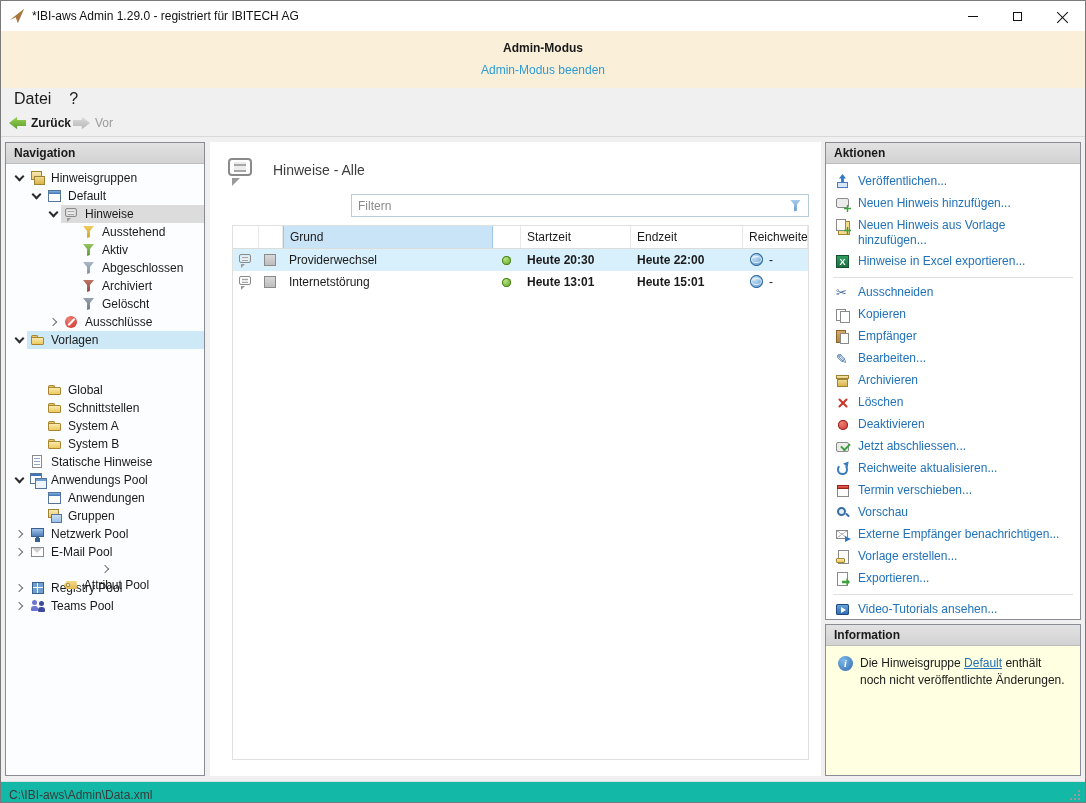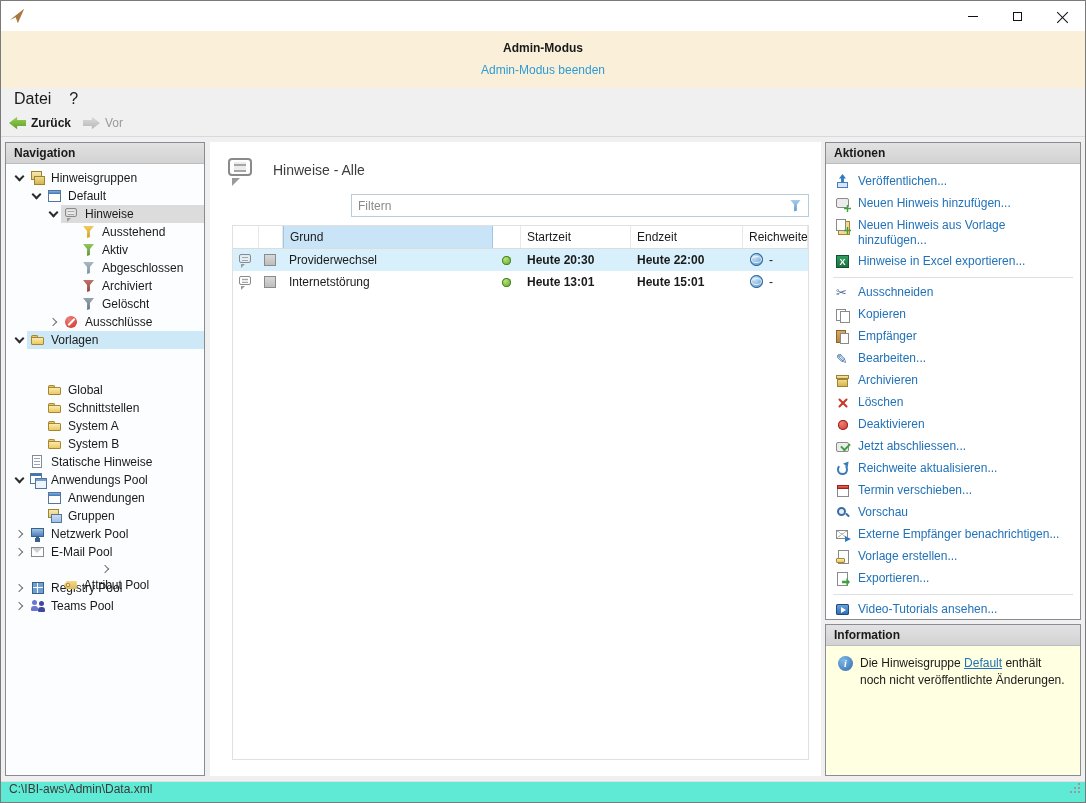--- a/index.html
+++ b/index.html
@@ -20,21 +20,21 @@
   .wc-close::after{transform:rotate(-45deg);}
 
   
   .banner{height:57px;background:#faf0da;text-align:center;padding-top:10px;flex:0 0 auto;}
   .banner-title{font-size:12px;font-weight:bold;color:#1a1a1a;margin-bottom:5px;}
   .banner-link{font-size:12px;color:#2e9bd6;text-decoration:none;}
 
   
   .menubar{height:22px;background:#f0f0f0;display:flex;align-items:center;padding:0 4px;flex:0 0 auto;}
   .menu-item{font-size:16px;color:#1a1a1a;padding:3px 9px;}
-  .toolbar{height:27px;background:#f0f0f0;border-bottom:1px solid #d9d9d9;display:flex;align-items:center;padding:0 8px;gap:12px;flex:0 0 auto;}
+  .toolbar{height:27px;background:#f0f0f0;border-bottom:1px solid #d9d9d9;display:flex;align-items:center;padding:0 8px;gap:2px;flex:0 0 auto;}
   .tool-btn{display:flex;align-items:center;gap:5px;font-size:12px;color:#1a1a1a;}
   .tool-btn .lbl-bold{font-weight:bold;}
   .tool-btn.disabled .tb-label{color:#9a9a9a;}
   .arrow-back{width:17px;height:15px;background:linear-gradient(#9ed455,#55962c);clip-path:polygon(0 50%,48% 8%,48% 30%,100% 30%,100% 70%,48% 70%,48% 92%);}
   .arrow-fwd{width:17px;height:15px;background:linear-gradient(#dedede,#b2b2b2);clip-path:polygon(100% 50%,52% 8%,52% 30%,0 30%,0 70%,52% 70%,52% 92%);}
 
   
   .content{flex:1;display:flex;padding:5px 4px;gap:4px;background:#f0f0f0;min-height:0;}
   .panel{border:1px solid #898c95;background:#fcfdfe;display:flex;flex-direction:column;min-height:0;}
   .panel-header{background:linear-gradient(#e2e2e2,#d2d2d2);border-bottom:1px solid #bdbdbd;font-size:12px;font-weight:bold;color:#1a1a1a;padding:3px 8px;flex:0 0 auto;}
@@ -85,21 +85,21 @@
   .action-item{display:flex;align-items:flex-start;gap:7px;padding:3px 4px;font-size:12px;color:#2272b9;line-height:15px;}
   .a-sep{border-top:1px solid #e0e0e0;margin:4px 2px;}
 
   
   .info-body{display:flex;gap:7px;padding:9px 12px;font-size:12px;color:#1a1a1a;line-height:1.4;background:#ffffe1;flex:1;}
   .info-icon{width:15px;height:15px;flex:0 0 auto;border-radius:50%;background:radial-gradient(circle at 35% 30%,#7db8e8,#2f6ab0);color:#fff;font:italic bold 10px "Liberation Serif","DejaVu Serif",serif;display:flex;align-items:center;justify-content:center;margin-top:1px;}
   .info-icon::before{content:"i";}
   .info-link{color:#2272b9;text-decoration:underline;}
 
   
-  .statusbar{height:21px;background:#5eead4;border-top:1px solid #e0e0e0;display:flex;align-items:flex-start;justify-content:space-between;padding:0 3px 0 8px;font-size:12px;color:#3a3a3a;flex:0 0 auto;}
+  .statusbar{height:21px;background:#14b8a6;border-top:1px solid #e0e0e0;display:flex;align-items:flex-end;justify-content:space-between;padding:0 3px 0 8px;font-size:12px;color:#3a3a3a;flex:0 0 auto;}
   .grip{width:13px;height:13px;position:relative;}
   .grip::before{content:"";position:absolute;right:2px;bottom:2px;width:2px;height:2px;background:#9a9a9a;box-shadow:0 -4px #9a9a9a,0 -8px #9a9a9a,-4px 0 #9a9a9a,-8px 0 #9a9a9a,-4px -4px #9a9a9a;}
 
   
   .icn{position:relative;display:inline-block;width:16px;height:16px;flex:0 0 auto;}
   .aicn{position:relative;display:inline-block;width:16px;height:16px;flex:0 0 auto;margin-top:0px;}
 
   
   .i-hinweisgruppen::before,.i-groups::before{content:"";position:absolute;left:1px;top:1px;width:9px;height:7px;background:linear-gradient(#f7e7b2,#e8cc74);border:1px solid #9d8433;}
   .i-hinweisgruppen::after{content:"";position:absolute;left:4px;top:6px;width:9px;height:7px;background:linear-gradient(#eed98c,#d9b44a);border:1px solid #9d8433;}
@@ -176,20 +176,21 @@
   .a-video-tutorials::before{content:"";position:absolute;left:1px;top:2px;width:13px;height:11px;border-radius:2px;background:linear-gradient(#6aa7e0,#2f6ab0);box-shadow:inset 0 0 0 1px #1f4a80;}
   .a-video-tutorials::after{content:"";position:absolute;left:6px;top:5px;width:0;height:0;border-top:3px solid transparent;border-bottom:3px solid transparent;border-left:5px solid #fff;}
 </style>
 <title>*IBI-aws Admin 1.29.0 - registriert für IBITECH AG</title></head>
 <body>
 
 <div class="window">
 
   <div class="titlebar">
     <span class="app-icon"></span>
+    <span class="title-text">*IBI-aws Admin 1.29.0 - registriert für IBITECH AG</span>
     <div class="win-controls">
       <div class="wc">
           <span class="wc-min"></span>
         </div>
       <div class="wc">
           <span class="wc-max"></span>
         </div>
       <div class="wc">
           <span class="wc-close"></span>
         </div>

